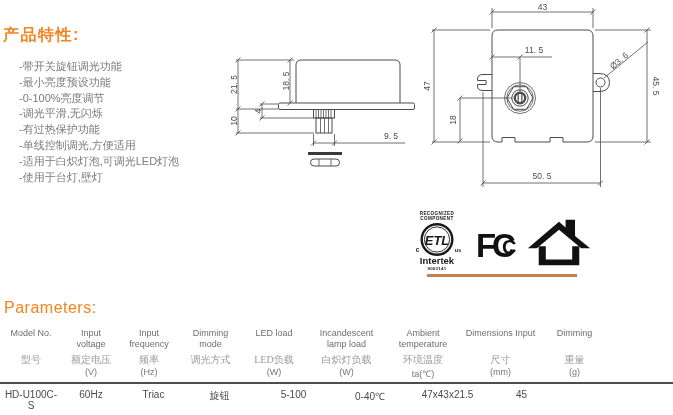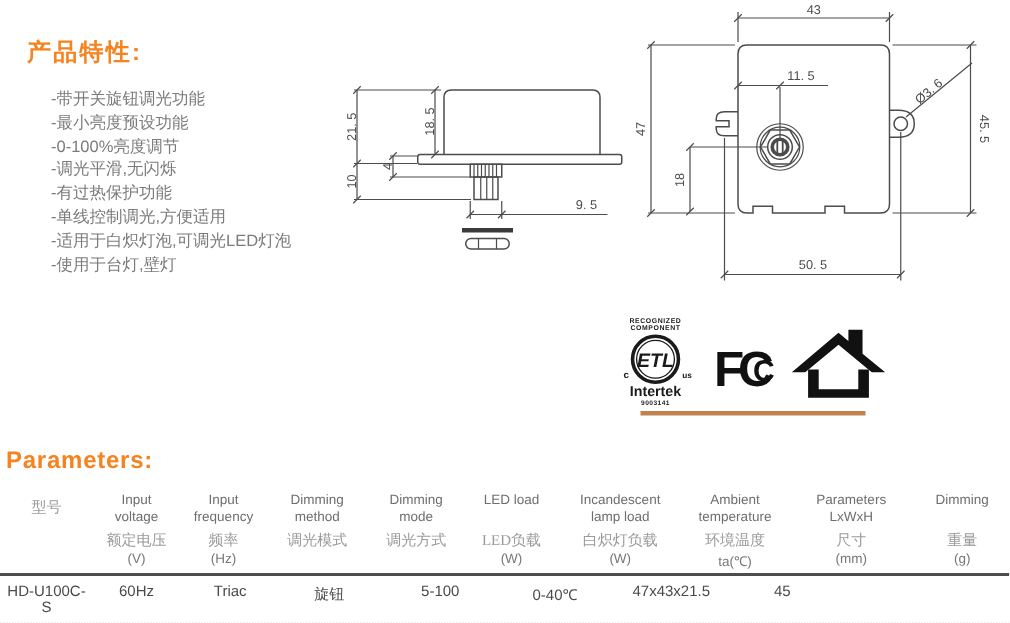--- a/index.html
+++ b/index.html
@@ -1,32 +1,32 @@
 <!DOCTYPE html>
 <html><head>
 <meta charset="utf-8">
 <style>
   html,body{margin:0;padding:0;background:#fff;}
   .page{position:relative;width:673px;height:415px;background:#ffffff;
         font-family:"Liberation Sans",sans-serif;overflow:hidden;}
   
-  .features{position:absolute;left:18px;top:25px;width:225px;}
+  .features{position:absolute;left:3px;top:25px;width:225px;}
   .features .title{font-size:16px;font-weight:bold;color:#F5831F;letter-spacing:1.5px;}
   .features ul{list-style:none;margin:13px 0 0 16px;padding:0;}
   .features li{font-size:11px;color:#7b7b7b;line-height:15.8px;white-space:nowrap;}
   
   .svgabs{position:absolute;}
   .dl{stroke:#4c4c4c;stroke-width:1;fill:none;}
   .dthin{stroke:#4c4c4c;stroke-width:0.8;fill:none;}
   .dt{font-size:8.5px;fill:#4c4c4c;font-family:"Liberation Sans",sans-serif;}
   
   .etl-t{fill:#1a1a1a;font-family:"Liberation Sans",sans-serif;}
   .divider{position:absolute;left:427px;top:274px;width:150px;height:3px;background:#C1824E;}
   
-  .params-title{position:absolute;left:4px;top:299px;font-size:16px;font-weight:bold;color:#F5831F;letter-spacing:0.5px;}
+  .params-title{position:absolute;left:4px;top:299px;font-size:16px;font-weight:normal;color:#F5831F;letter-spacing:0.5px;}
   .ptable{position:absolute;left:0;top:328px;width:673px;}
   .thead{display:flex;}
   .cell{box-sizing:border-box;padding:0 5px;text-align:center;flex:none;}
   .c0{width:62px}.c1{width:58px}.c2{width:58px}.c3{width:67px}.c4{width:65px}
   .c5{width:62px}.c6{width:83px}.c7{width:70px}.c8{width:85px}.c9{width:63px}
   .h-en{font-size:9px;line-height:10.5px;color:#6e6e6e;min-height:22px;}
   .h-cn{font-size:10px;color:#9a9a9a;margin-top:3px;height:13px;font-family:Liberation Serif, serif;}
   .h-unit{font-size:9px;color:#777;margin-top:1px;height:11px;}
   .trow{display:flex;border-top:2px solid #4d4d4d;border-bottom:1.5px dotted #777;margin-top:4px;}
   .td{font-size:10px;color:#4a4a4a;padding:5px 2px 4px;}
@@ -132,38 +132,34 @@
     <path d="M13.5,32 V52 H56.5 V32 H49 V46 H21 V32 Z" fill="#111"></path>
   </svg>
 
   <div class="divider"></div>
 
   <div class="params-title">Parameters:</div>
 
   <div class="ptable">
     <div class="thead">
       <div class="cell c0">
+        <div class="h-en">Model No.</div>
         <div class="h-cn">型号</div>
         <div class="h-unit"></div>
       </div>
       <div class="cell c1">
         <div class="h-en">Input voltage</div>
         <div class="h-cn">额定电压</div>
         <div class="h-unit">(V)</div>
       </div>
       <div class="cell c2">
         <div class="h-en">Input frequency</div>
         <div class="h-cn">频率</div>
         <div class="h-unit">(Hz)</div>
       </div>
-      <div class="cell c3">
-        <div class="h-en">Dimming method</div>
-        <div class="h-cn">调光模式</div>
-        <div class="h-unit"></div>
-      </div>
       <div class="cell c4">
         <div class="h-en">Dimming mode</div>
         <div class="h-cn">调光方式</div>
         <div class="h-unit"></div>
       </div>
       <div class="cell c5">
         <div class="h-en">LED load</div>
         <div class="h-cn">LED负载</div>
         <div class="h-unit">(W)</div>
       </div>
@@ -171,21 +167,21 @@
         <div class="h-en">Incandescent lamp load</div>
         <div class="h-cn">白炽灯负载</div>
         <div class="h-unit">(W)</div>
       </div>
       <div class="cell c7">
         <div class="h-en">Ambient temperature</div>
         <div class="h-cn">环境温度</div>
         <div class="h-unit">ta(℃)</div>
       </div>
       <div class="cell c8">
-        <div class="h-en">Parameters LxWxH</div>
+        <div class="h-en">Dimensions Input</div>
         <div class="h-cn">尺寸</div>
         <div class="h-unit">(mm)</div>
       </div>
       <div class="cell c9">
         <div class="h-en">Dimming</div>
         <div class="h-cn">重量</div>
         <div class="h-unit">(g)</div>
       </div>
     </div>
     <div class="trow">

